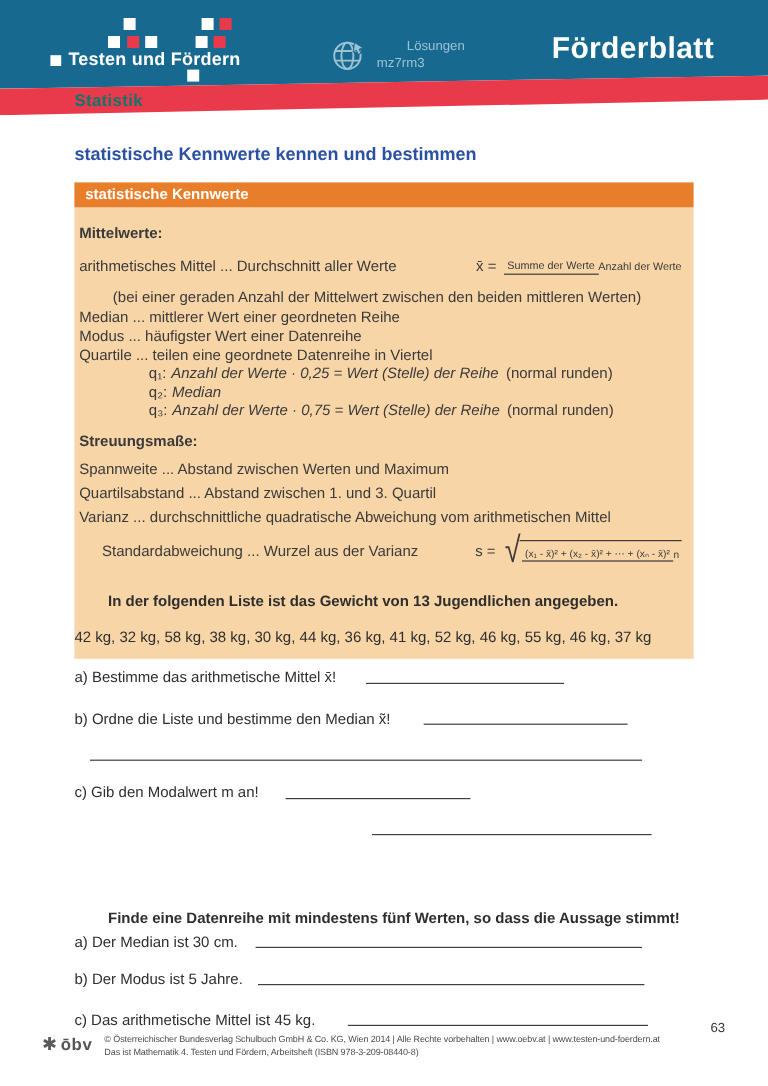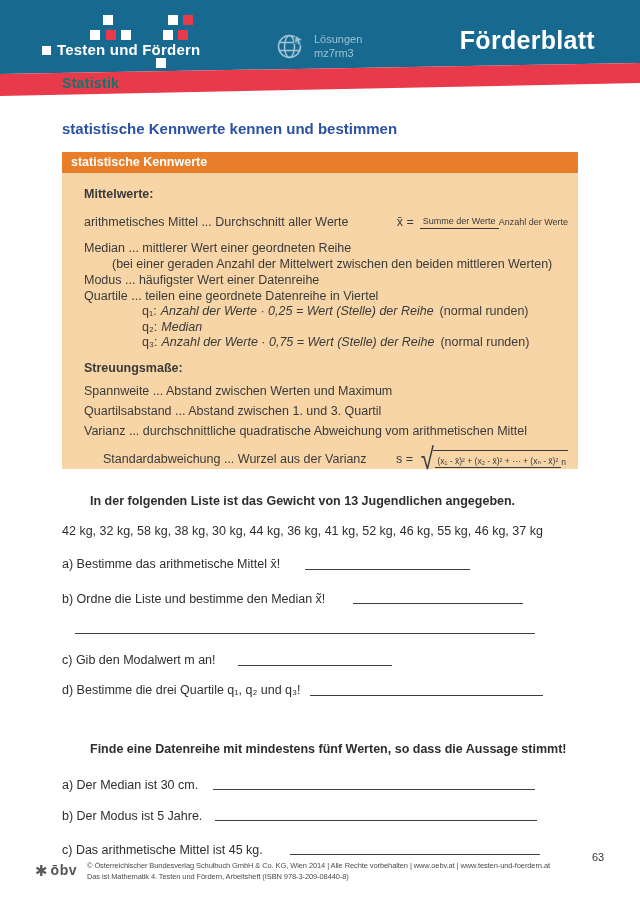--- a/index.html
+++ b/index.html
@@ -31,21 +31,21 @@
   .doctype{right:45px;top:26px;color:#fff;font-size:25px;font-weight:bold;letter-spacing:.3px;}
   .section-label{left:62px;top:75px;color:#0f766e;font-size:14px;font-weight:bold;letter-spacing:.3px;}
 
   
   .page-title{position:absolute;left:62px;top:120px;font-size:15px;font-weight:bold;color:var(--blue,#2b51a3);}
 
   
   .infobox{position:absolute;left:62px;top:152px;width:516px;}
   .ib-title{height:21px;line-height:21px;background:var(--orange,#e87e2a);color:#fff;
     font-size:12.5px;font-weight:bold;padding-left:9px;}
-  .ib-body{background:var(--orange_light,#f8d5a7);height:296px;padding:13px 10px 0 22px;
+  .ib-body{background:var(--orange_light,#f8d5a7);height:376px;padding:13px 10px 0 4px;
     font-size:12.5px;color:var(--ink,#3a3a3a);}
   .ib-h{font-weight:bold;line-height:16px;margin-bottom:3px;}
   .ib-h2{font-weight:bold;line-height:16px;margin-top:9px;margin-bottom:5px;}
   .ib-line{line-height:16px;}
   .ib-line.wide{line-height:20px;}
   .note{padding-left:28px;}
   .qline{margin-left:58px;line-height:15.5px;}
   .qlabel{margin-right:4px;}
   .qital{font-style:italic;}
   .qnote{margin-left:6px;}
@@ -69,21 +69,21 @@
   .ex .row{position:absolute;left:0;white-space:nowrap;line-height:14px;}
   .ex .intro{font-weight:bold;margin-left:28px;}
   .answer-line{position:absolute;height:0;border-bottom:1.5px solid var(--line,#3f3f3f);}
   .ex1 .i1{top:0}.ex1 .v1{top:30}.ex1 .ra{top:63px}.ex1 .rb{top:98px}.ex1 .rc{top:159px}.ex1 .rd{top:189px}
   .ex1 .v1{top:30px}.ex1 .i1{top:0px}
   .l1a{left:243px;top:75px;width:165px;}
   .l1b{left:291px;top:109px;width:170px;}
   .l1long{left:13px;top:139px;width:460px;}
   .l1c{left:176px;top:171px;width:154px;}
   .l1d{left:248px;top:201px;width:233px;}
-  .ex2 .i2{top:0}.ex2 .ra{top:36px}.ex2 .rb{top:67px}.ex2 .rc{top:101px}
+  .ex2 .i2{top:16px}.ex2 .ra{top:36px}.ex2 .rb{top:67px}.ex2 .rc{top:101px}
   .l2a{left:151px;top:47px;width:322px;}
   .l2b{left:153px;top:78px;width:322px;}
   .l2c{left:228px;top:112px;width:250px;}
 
   
   .footer{position:absolute;left:35px;top:860px;display:flex;align-items:flex-start;}
   .f-logo{display:flex;align-items:center;gap:3px;color:#555;margin-top:2px;}
   .f-star{font-size:15px;line-height:15px;color:#5a5a5a;}
   .f-obv{font-size:14px;font-weight:bold;letter-spacing:.5px;color:#555;}
   .f-text{margin-left:10px;font-size:7.5px;letter-spacing:-.1px;line-height:11px;color:var(--footer_ink,#4c4c4c);white-space:nowrap;}
@@ -116,21 +116,21 @@
         <g fill="none" stroke="#9cc2d3" stroke-width="1.6">
           <circle cx="13.5" cy="15.5" r="11"></circle>
           <ellipse cx="13.5" cy="15.5" rx="5" ry="11"></ellipse>
           <line x1="3" y1="11.5" x2="24" y2="11.5"></line>
           <line x1="3" y1="19.5" x2="24" y2="19.5"></line>
         </g>
         <path d="M19.5 4.5 L27 9.2 L23.3 9.9 L24.8 13.4 L22.4 14.3 L20.9 10.8 L18.3 12.6 Z" fill="#9cc2d3" stroke="#17698f" stroke-width="0.8"></path>
       </svg>
     </span>
     <span class="txt">
-      <span style="display:block;">Lösungen</span>
+      <span style="display:block;margin-left:25px;">Lösungen</span>
       <span style="display:block;">mz7rm3</span>
     </span>
   </div>
 
   <div class="hdr-el doctype">Förderblatt</div>
   <div class="hdr-el section-label">Statistik</div>
 
   <div class="page-title">statistische Kennwerte kennen und bestimmen</div>
 
   <section class="infobox">
@@ -142,22 +142,22 @@
         <span>arithmetisches Mittel ... Durchschnitt aller Werte</span>
         <span class="formula">
           <span class="f-lhs">x̄ =</span>
           <span class="frac">
             <span class="num">Summe der Werte</span>
             <span class="den">Anzahl der Werte</span>
           </span>
         </span>
       </div>
 
+      <div class="ib-line note">(bei einer geraden Anzahl der Mittelwert zwischen den beiden mittleren Werten)</div>
       <div class="ib-line">Median ... mittlerer Wert einer geordneten Reihe</div>
-      <div class="ib-line note">(bei einer geraden Anzahl der Mittelwert zwischen den beiden mittleren Werten)</div>
       <div class="ib-line">Modus ... häufigster Wert einer Datenreihe</div>
       <div class="ib-line">Quartile ... teilen eine geordnete Datenreihe in Viertel</div>
 
       <div class="qline">
         <span class="qlabel">q₁:</span><span class="qital">Anzahl der Werte · 0,25 = Wert (Stelle) der Reihe</span><span class="qnote">(normal runden)</span>
       </div>
       <div class="qline">
         <span class="qlabel">q₂:</span><span class="qital">Median</span>
       </div>
       <div class="qline">
@@ -190,21 +190,20 @@
   <section class="ex ex1">
     <div class="row intro i1">In der folgenden Liste ist das Gewicht von 13 Jugendlichen angegeben.</div>
     <div class="row v1">42 kg, 32 kg, 58 kg, 38 kg, 30 kg, 44 kg, 36 kg, 41 kg, 52 kg, 46 kg, 55 kg, 46 kg, 37 kg</div>
     <div class="row ra">a) Bestimme das arithmetische Mittel x̄!</div>
     <div class="answer-line l1a"></div>
     <div class="row rb">b) Ordne die Liste und bestimme den Median x̃!</div>
     <div class="answer-line l1b"></div>
     <div class="answer-line l1long"></div>
     <div class="row rc">c) Gib den Modalwert m an!</div>
     <div class="answer-line l1c"></div>
-    <div class="row rd">d) Bestimme die drei Quartile q₁, q₂ und q₃!</div>
     <div class="answer-line l1d"></div>
   </section>
 
   <section class="ex ex2">
     <div class="row intro i2">Finde eine Datenreihe mit mindestens fünf Werten, so dass die Aussage stimmt!</div>
     <div class="row ra">a) Der Median ist 30 cm.</div>
     <div class="answer-line l2a"></div>
     <div class="row rb">b) Der Modus ist 5 Jahre.</div>
     <div class="answer-line l2b"></div>
     <div class="row rc">c) Das arithmetische Mittel ist 45 kg.</div>

